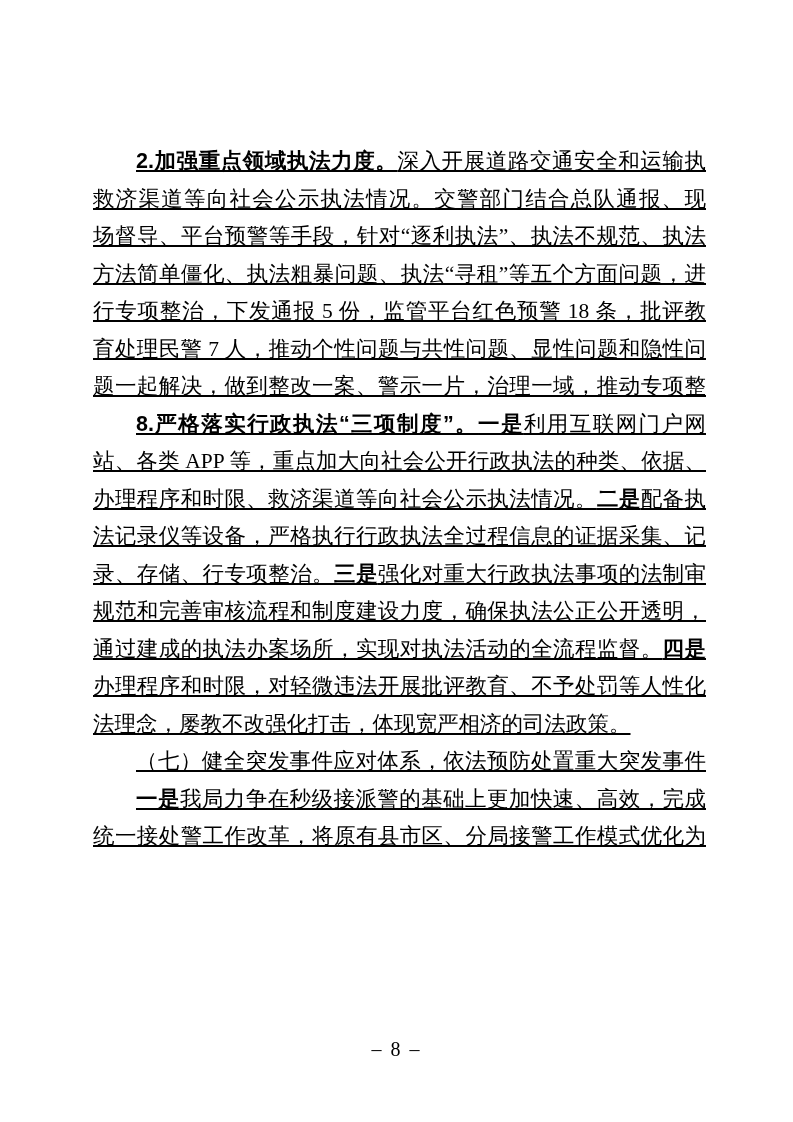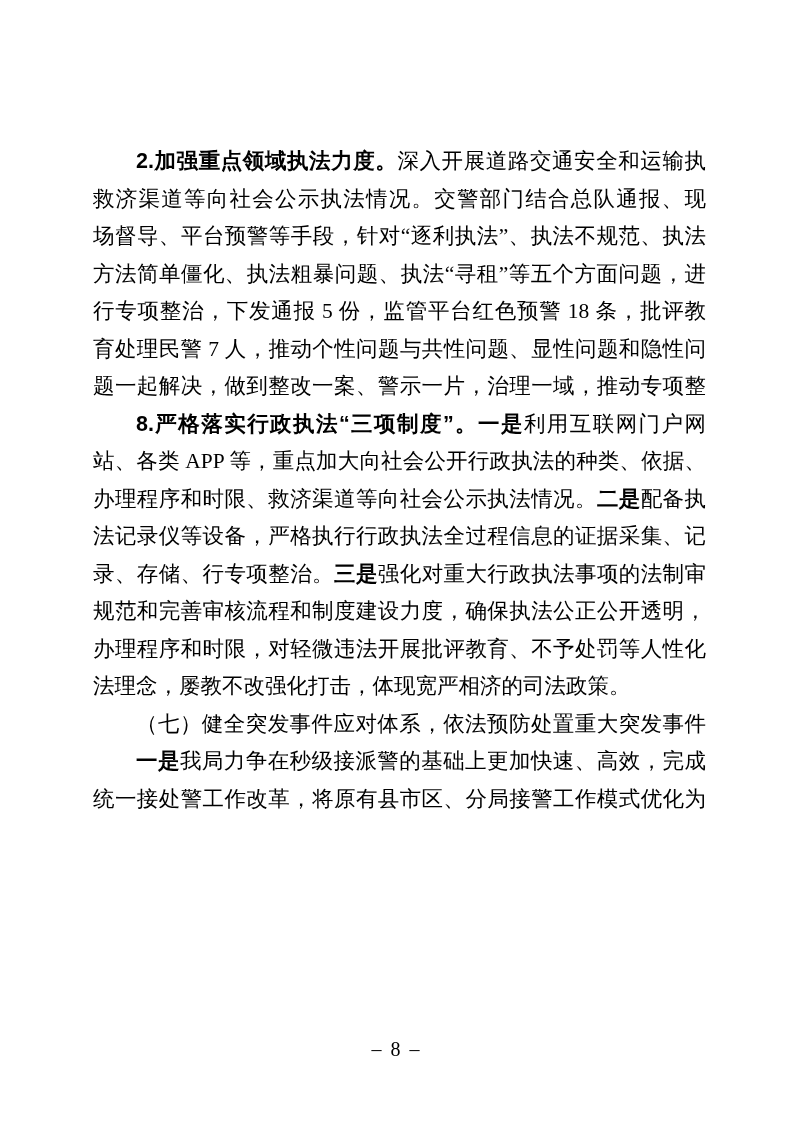--- a/index.html
+++ b/index.html
@@ -24,20 +24,21 @@
   }
   .line {
     height: 37.5px;
     line-height: 37.5px;
     font-size: 21.5px;
     text-align: justify;
     text-align-last: justify;
     -moz-text-align-last: justify;
     white-space: normal;
     overflow: hidden;
+    text-decoration: underline;
   }
   .line.indent {
     padding-left: 43px;
   }
   .line.last {
     text-align-last: left;
     -moz-text-align-last: left;
   }
   .seg {
     font-weight: normal;
@@ -72,20 +73,21 @@
       <div class="line"><span class="seg">方法简单僵化、执法粗暴问题、执法“寻租”等五个方面问题，进</span></div>
       <div class="line"><span class="seg">行专项整治，下发通报 5 份，监管平台红色预警 18 条，批评教</span></div>
       <div class="line"><span class="seg">育处理民警 7 人，推动个性问题与共性问题、显性问题和隐性问</span></div>
       <div class="line"><span class="seg">题一起解决，做到整改一案、警示一片，治理一域，推动专项整</span></div>
       <div class="line indent"><span class="seg bold">8.严格落实行政执法“三项制度”。</span><span class="seg bold">一是</span><span class="seg">利用互联网门户网</span></div>
       <div class="line"><span class="seg">站、各类 APP 等，重点加大向社会公开行政执法的种类、依据、</span></div>
       <div class="line"><span class="seg">办理程序和时限、救济渠道等向社会公示执法情况。</span><span class="seg bold">二是</span><span class="seg">配备执</span></div>
       <div class="line"><span class="seg">法记录仪等设备，严格执行行政执法全过程信息的证据采集、记</span></div>
       <div class="line"><span class="seg">录、存储、行专项整治。</span><span class="seg bold">三是</span><span class="seg">强化对重大行政执法事项的法制审核，</span></div>
       <div class="line"><span class="seg">规范和完善审核流程和制度建设力度，确保执法公正公开透明，</span></div>
+      <div class="line"><span class="seg">通过建成的执法办案场所，实现对执法活动的全流程监督。</span><span class="seg bold">四是</span></div>
       <div class="line"><span class="seg">办理程序和时限，对轻微违法开展批评教育、不予处罚等人性化执</span></div>
       <div class="line last"><span class="seg">法理念，屡教不改强化打击，体现宽严相济的司法政策。</span></div>
       <div class="line kai indent"><span class="seg">（七）健全突发事件应对体系，依法预防处置重大突发事件</span></div>
       <div class="line indent"><span class="seg bold">一是</span><span class="seg">我局力争在秒级接派警的基础上更加快速、高效，完成</span></div>
       <div class="line"><span class="seg">统一接处警工作改革，将原有县市区、分局接警工作模式优化为</span></div>
     </div>
   <div class="footer">– 8 –</div>
 </div>
 
 </body></html>

